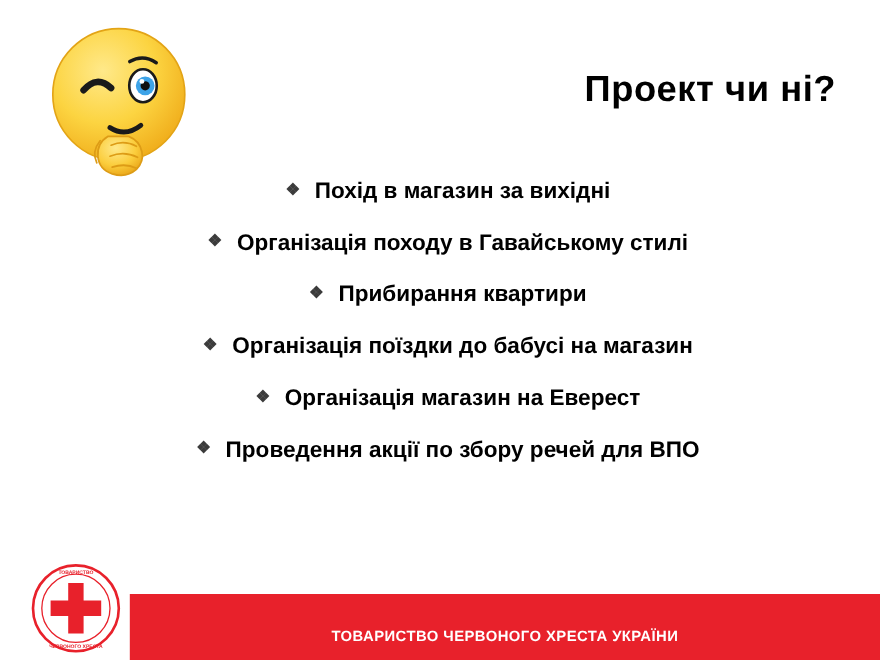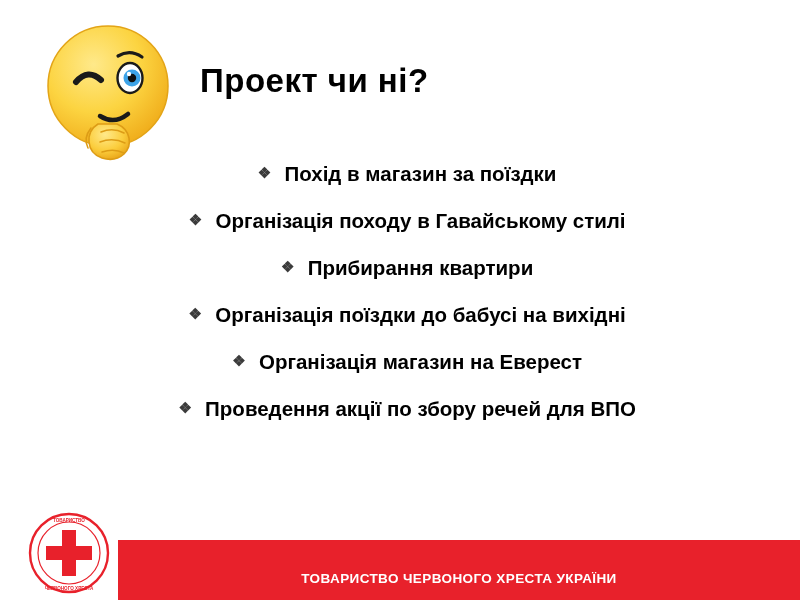--- a/index.html
+++ b/index.html
@@ -30,21 +30,21 @@
     height: 150px;
   }
   .emoji svg { display: block; }
 
   
   .title {
     position: absolute;
     left: 200px;
     top: 62px;
     width: 560px;
-    text-align: left;
+    text-align: right;
     font-size: 33px;
     font-weight: bold;
     color: #000000;
     letter-spacing: 0.5px;
   }
 
   
   .bullets {
     position: absolute;
     left: 60px;
@@ -157,33 +157,33 @@
         <path d="M49 108 q-8 10 -3 20" fill="none" stroke="#dd9c16" stroke-width="1.6" stroke-linecap="round"></path>
       </g>
     </svg>
   </div>
 
   <div class="title">Проект чи ні?</div>
 
   <div class="bullets">
     <div class="bullet-row">
       <span class="bullet-mark">❖</span>
-      <span>Похід в магазин за поїздки</span>
+      <span>Похід в магазин за вихідні</span>
     </div>
     <div class="bullet-row">
       <span class="bullet-mark">❖</span>
       <span>Організація походу в Гавайському  стилі</span>
     </div>
     <div class="bullet-row">
       <span class="bullet-mark">❖</span>
       <span>Прибирання квартири</span>
     </div>
     <div class="bullet-row">
       <span class="bullet-mark">❖</span>
-      <span>Організація поїздки до бабусі на вихідні</span>
+      <span>Організація поїздки до бабусі на магазин</span>
     </div>
     <div class="bullet-row">
       <span class="bullet-mark">❖</span>
       <span>Організація магазин на Еверест</span>
     </div>
     <div class="bullet-row">
       <span class="bullet-mark">❖</span>
       <span>Проведення акції по збору речей для ВПО</span>
     </div>
   </div>

